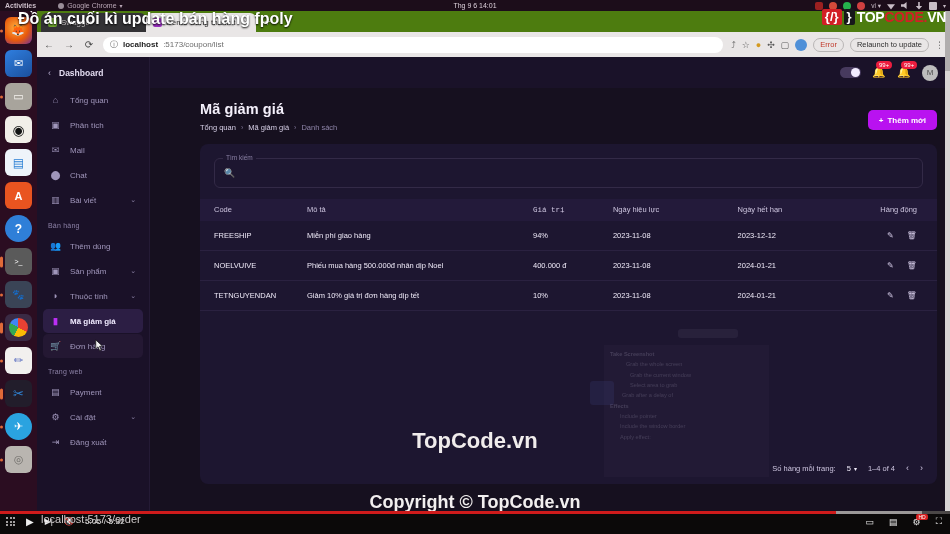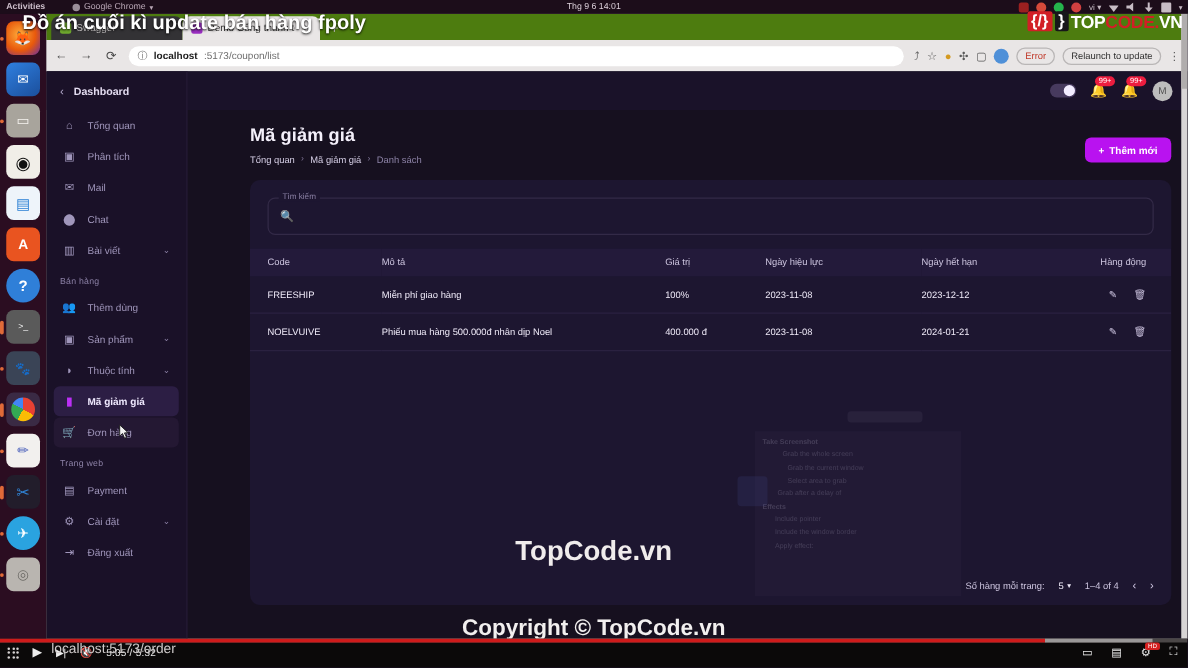--- a/index.html
+++ b/index.html
@@ -392,49 +392,60 @@
           <span id="searchlabel">Tìm kiếm</span>
           <span class="sic">🔍</span>
           <input id="searchinput" value="" placeholder="" style="">
         </div>
 
         <table>
           <thead>
             <tr>
               <th style="width:110px;">Code</th>
               <th style="width:245px;">Mô tả</th>
-              <th style="width:85px;">Giá trị</th>
+              <th style="width:85px;font-family:Liberation Mono, monospace;">Giá trị</th>
               <th style="width:135px;">Ngày hiệu lực</th>
               <th style="width:150px;">Ngày hết hạn</th>
               <th class="act-cell">Hàng động</th>
             </tr>
           </thead>
           <tbody>
             <tr>
               <td>FREESHIP</td>
               <td>Miễn phí giao hàng</td>
-              <td>100%</td>
+              <td>94%</td>
               <td>2023-11-08</td>
               <td>2023-12-12</td>
               <td class="act-cell">
                 <span class="ai">✎</span>
                 <span class="ai">🗑</span>
               </td>
             </tr>
             <tr>
               <td>NOELVUIVE</td>
               <td>Phiếu mua hàng 500.000đ nhân dịp Noel</td>
               <td>400.000 đ</td>
               <td>2023-11-08</td>
               <td>2024-01-21</td>
               <td class="act-cell">
                 <span class="ai">✎</span>
                 <span class="ai">🗑</span>
               </td>
             </tr>
+            <tr>
+              <td>TETNGUYENDAN</td>
+              <td>Giảm 10% giá trị đơn hàng dịp tết</td>
+              <td>10%</td>
+              <td>2023-11-08</td>
+              <td>2024-01-21</td>
+              <td class="act-cell">
+                <span class="ai">✎</span>
+                <span class="ai">🗑</span>
+              </td>
+            </tr>
           </tbody>
         </table>
 
         <div id="pager">
           <span>Số hàng mỗi trang:</span>
           <span class="sel">
             <span>5</span>
             <span style="font-size:6px;">▾</span>
           </span>
           <span>1–4 of 4</span>

